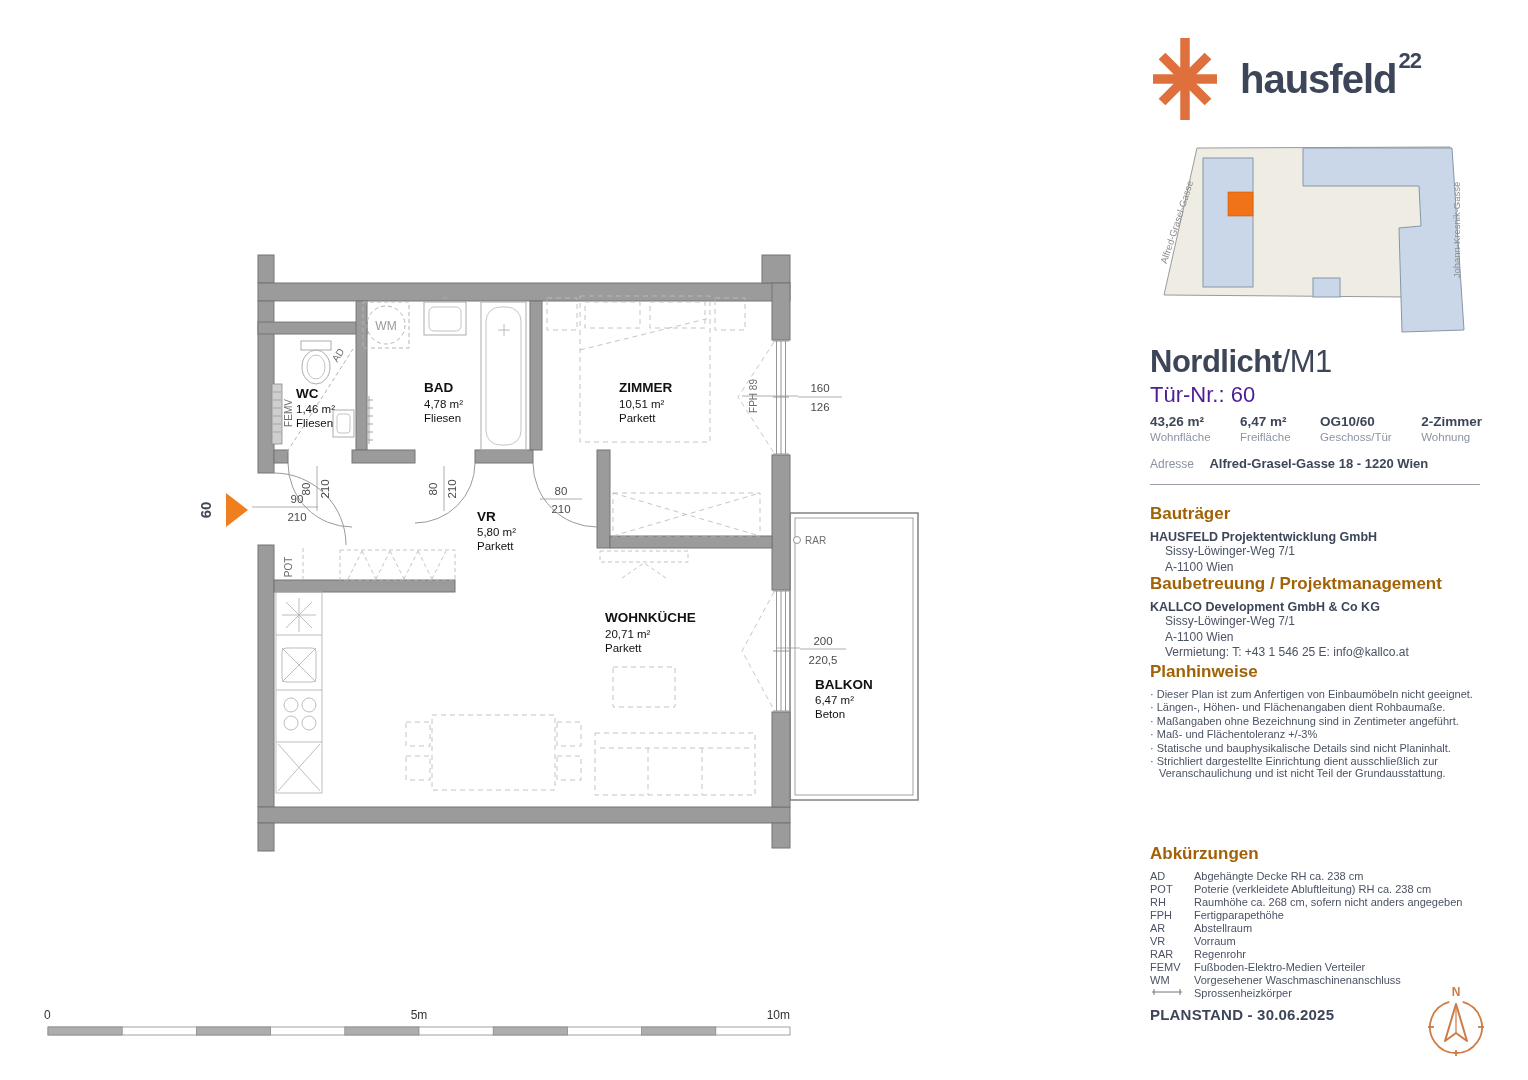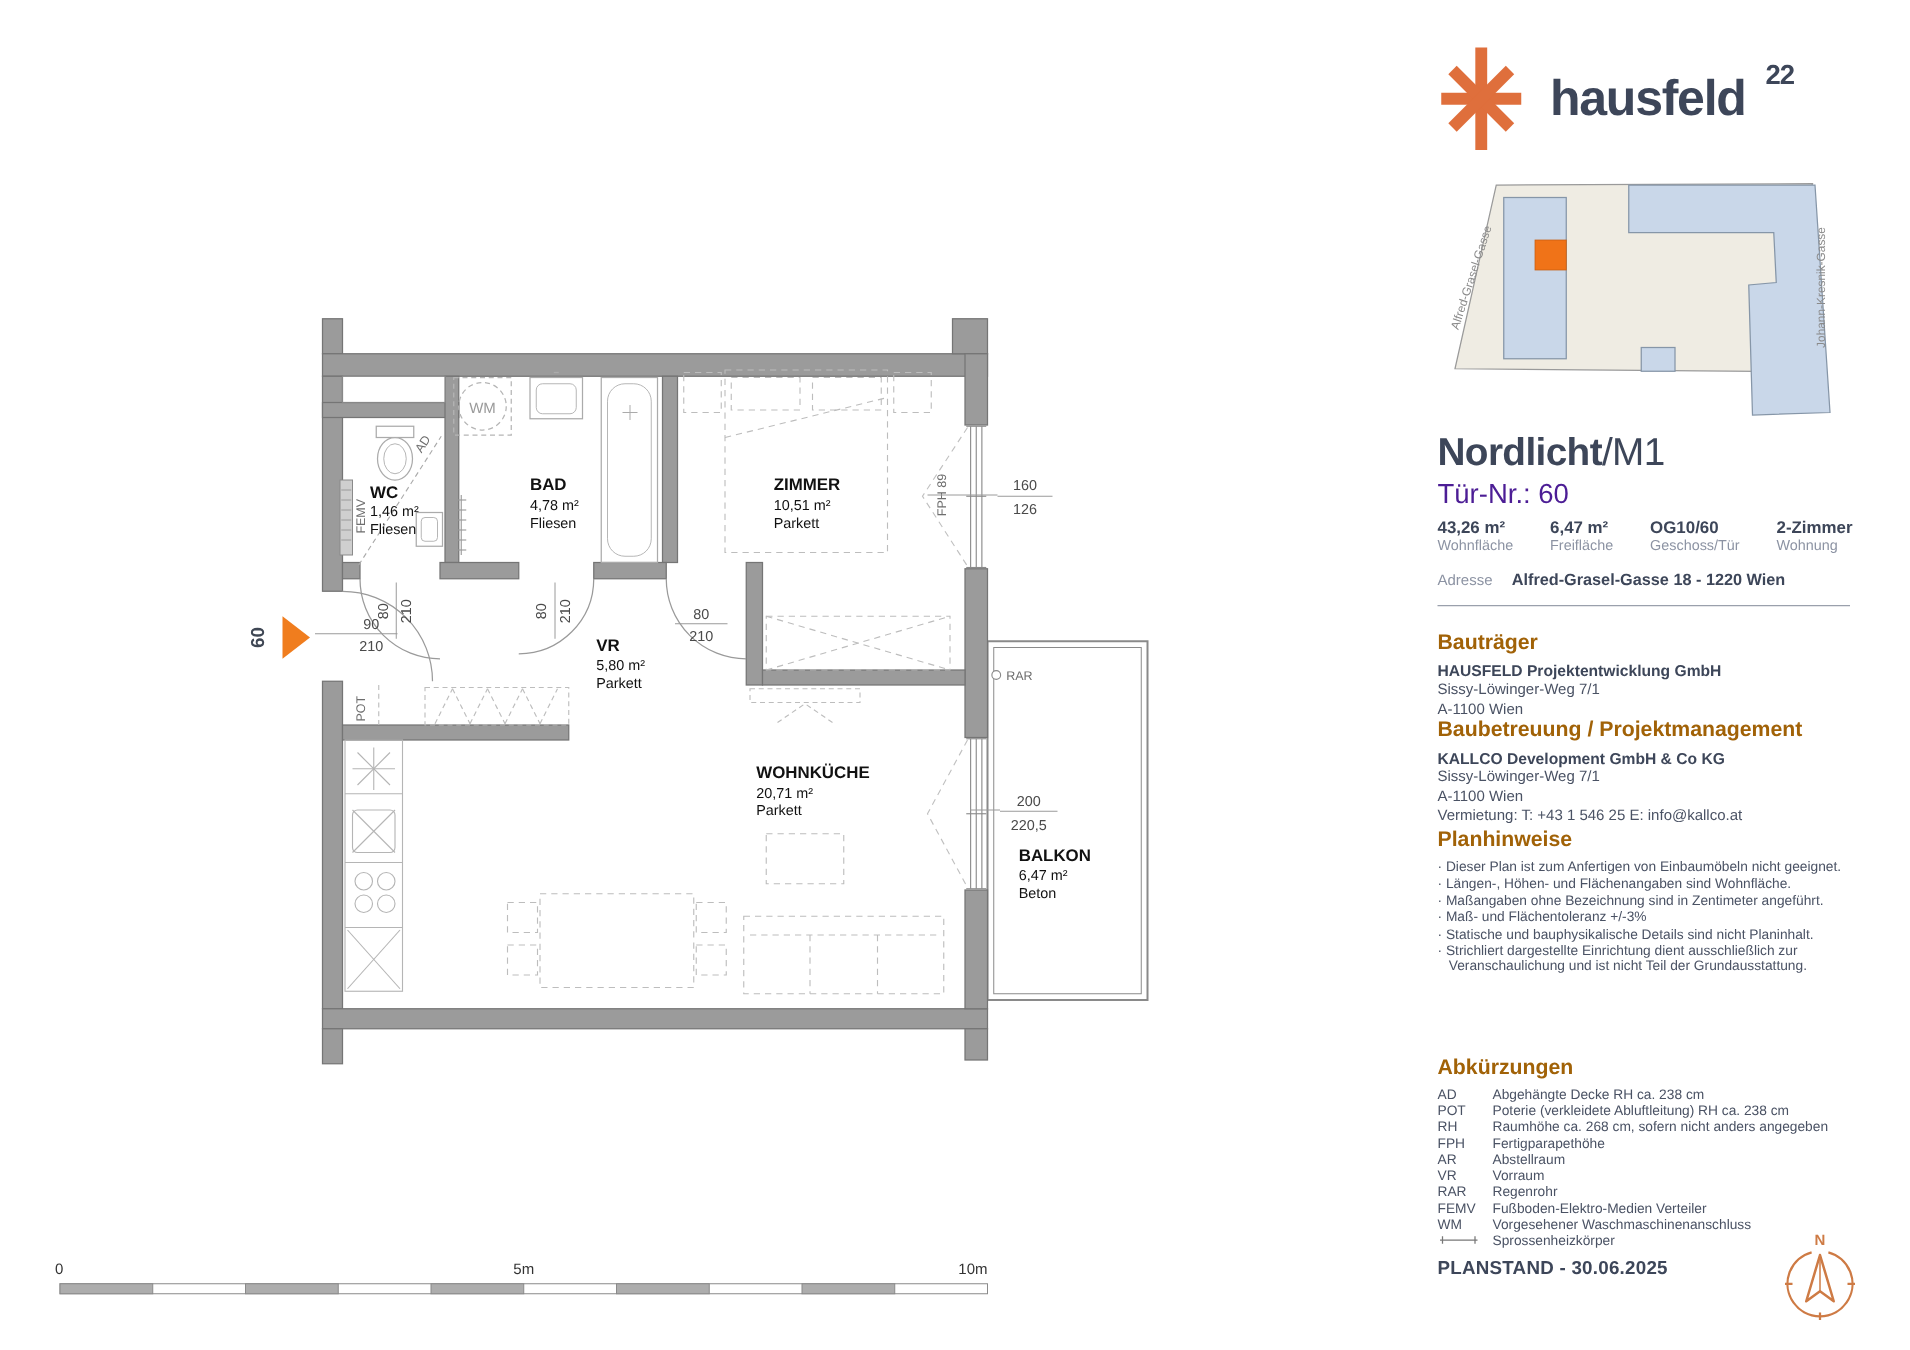--- a/index.html
+++ b/index.html
@@ -9,36 +9,36 @@
   
   .rn{font-weight:bold;font-size:13.5px;fill:#111;}
   .ra{font-size:11.5px;fill:#111;}
   .dim{font-size:11.5px;fill:#4a4a4a;}
   .sm{font-size:10px;fill:#6e6e6e;}
   .scl{font-size:12px;fill:#333;}
   
   .abs{position:absolute;}
   .logo-row{left:1150px;top:36px;display:flex;align-items:center;gap:20px;}
   .logo-word{font-size:40px;font-weight:700;color:#3D4659;letter-spacing:-1px;}
-  .logo-sup{font-size:22px;font-weight:700;vertical-align:super;position:relative;top:-10px;margin-left:16px;}
+  .logo-sup{font-size:22px;font-weight:700;vertical-align:super;position:relative;top:-10px;margin-left:2px;}
   .title{left:1150px;top:346px;width:360px;}
   .title h1{margin:0;font-size:31px;line-height:1.05;letter-spacing:-0.5px;font-weight:700;color:#3D4659;}
   .title h1 .suffix{font-weight:400;}
   .title .door{font-size:22px;font-weight:400;margin-top:3px;color:#4c1d95;}
   .stats{left:1150px;top:414px;width:332px;display:flex;justify-content:space-between;}
   .stat .v{font-size:13.5px;font-weight:bold;color:#3D4659;}
   .stat .l{font-size:11.5px;color:#8C93A3;margin-top:2px;}
   .addr{left:1150px;top:456px;width:360px;font-size:12px;}
   .addr .al{color:#8C93A3;margin-right:12px;}
   .addr .av{font-weight:bold;color:#3D4659;font-size:13px;}
   .divider{left:1150px;top:484px;width:330px;height:1px;background:#9aa0ac;}
   .sec{left:1150px;width:340px;color:#4A5264;}
   .sec h2{margin:0 0 6px 0;font-size:17px;font-weight:700;color:#a16207;}
   .sec .co{font-weight:bold;font-size:12.5px;color:#3D4659;}
-  .sec .ln{font-size:12px;line-height:1.3;}
+  .sec .ln{font-size:12px;line-height:1.3;margin-left:15px;}
   .sec ul{list-style:none;margin:2px 0 0 0;padding:0;font-size:11px;line-height:12.4px;}
   .sec ul li{padding-left:9px;text-indent:-9px;margin-bottom:1px;}
   .sec ul li::before{content:"· ";}
   .abk{display:grid;grid-template-columns:44px 1fr;font-size:11px;line-height:13px;row-gap:0;}
   .planstand{left:1150px;top:1006px;font-size:15px;font-weight:bold;color:#3D4659;letter-spacing:0.2px;}
 </style>
 </head>
 <body>
 
 <div id="page">
@@ -372,21 +372,21 @@
     <div class="co">KALLCO Development GmbH &amp; Co KG</div>
     <div class="ln">Sissy-Löwinger-Weg 7/1</div>
     <div class="ln">A-1100 Wien</div>
     <div class="ln">Vermietung: T: +43 1 546 25  E: info@kallco.at</div>
   </div>
 
   <div class="abs sec" style="top:662px">
     <h2>Planhinweise</h2>
     <ul>
       <li>Dieser Plan ist zum Anfertigen von Einbaumöbeln nicht geeignet.</li>
-      <li>Längen-, Höhen- und Flächenangaben sind Wohnfläche.</li>
+      <li>Längen-, Höhen- und Flächenangaben dient Rohbaumaße.</li>
       <li>Maßangaben ohne Bezeichnung sind in Zentimeter angeführt.</li>
       <li>Maß- und Flächentoleranz +/-3%</li>
       <li>Statische und bauphysikalische Details sind nicht Planinhalt.</li>
       <li>Strichliert dargestellte Einrichtung dient ausschließlich zur Veranschaulichung und ist nicht Teil der Grundausstattung.</li>
     </ul>
   </div>
 
   <div class="abs sec" style="top:844px">
     <h2>Abkürzungen</h2>
     <div class="abk">

